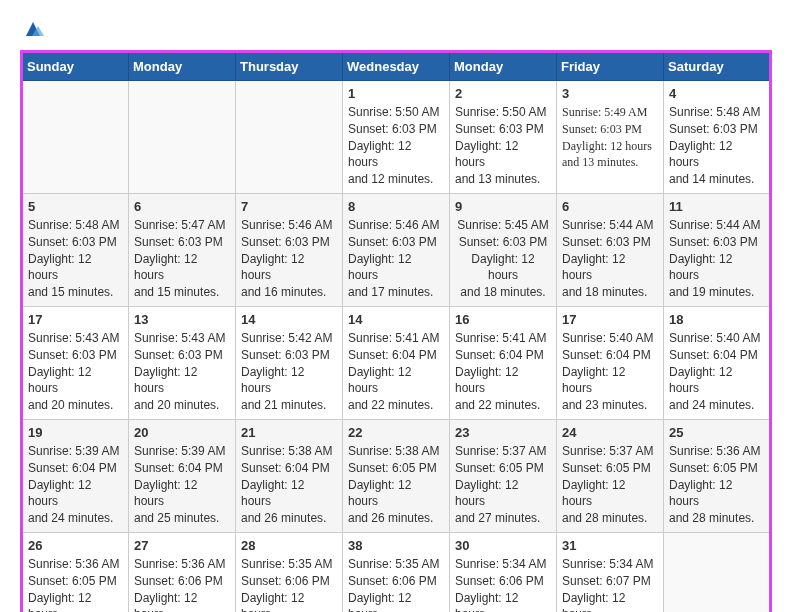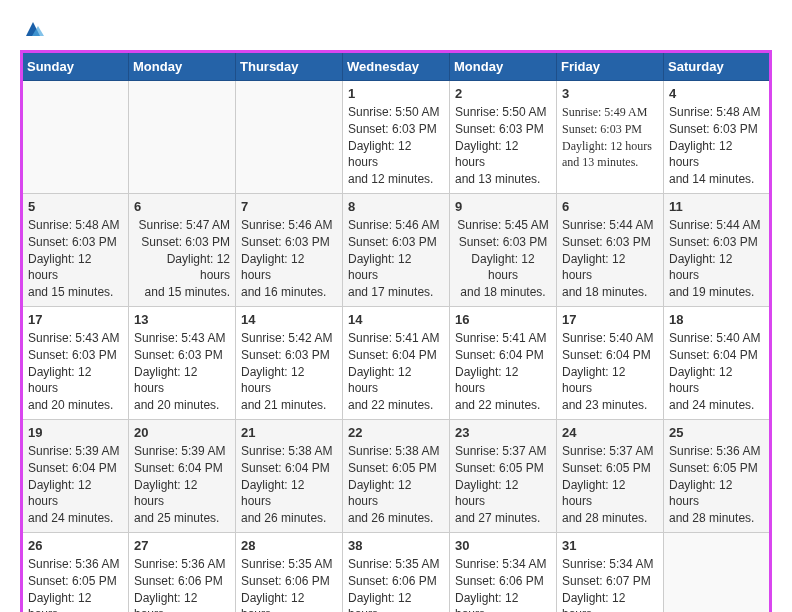--- a/index.html
+++ b/index.html
@@ -159,21 +159,21 @@
       <tr>
         <td>
           <span class="day-number">5</span>
           <div class="day-info" style="white-space: pre-line;">Sunrise: 5:48 AM
 Sunset: 6:03 PM
 Daylight: 12 hours
 and 15 minutes.</div>
         </td>
         <td>
           <span class="day-number">6</span>
-          <div class="day-info" style="white-space: pre-line; text-align: right;">Sunrise: 5:47 AM
+          <div class="day-info" style="white-space: pre-line;">Sunrise: 5:47 AM
 Sunset: 6:03 PM
 Daylight: 12 hours
 and 15 minutes.</div>
         </td>
         <td>
           <span class="day-number">7</span>
           <div class="day-info" style="white-space: pre-line;">Sunrise: 5:46 AM
 Sunset: 6:03 PM
 Daylight: 12 hours
 and 16 minutes.</div>

